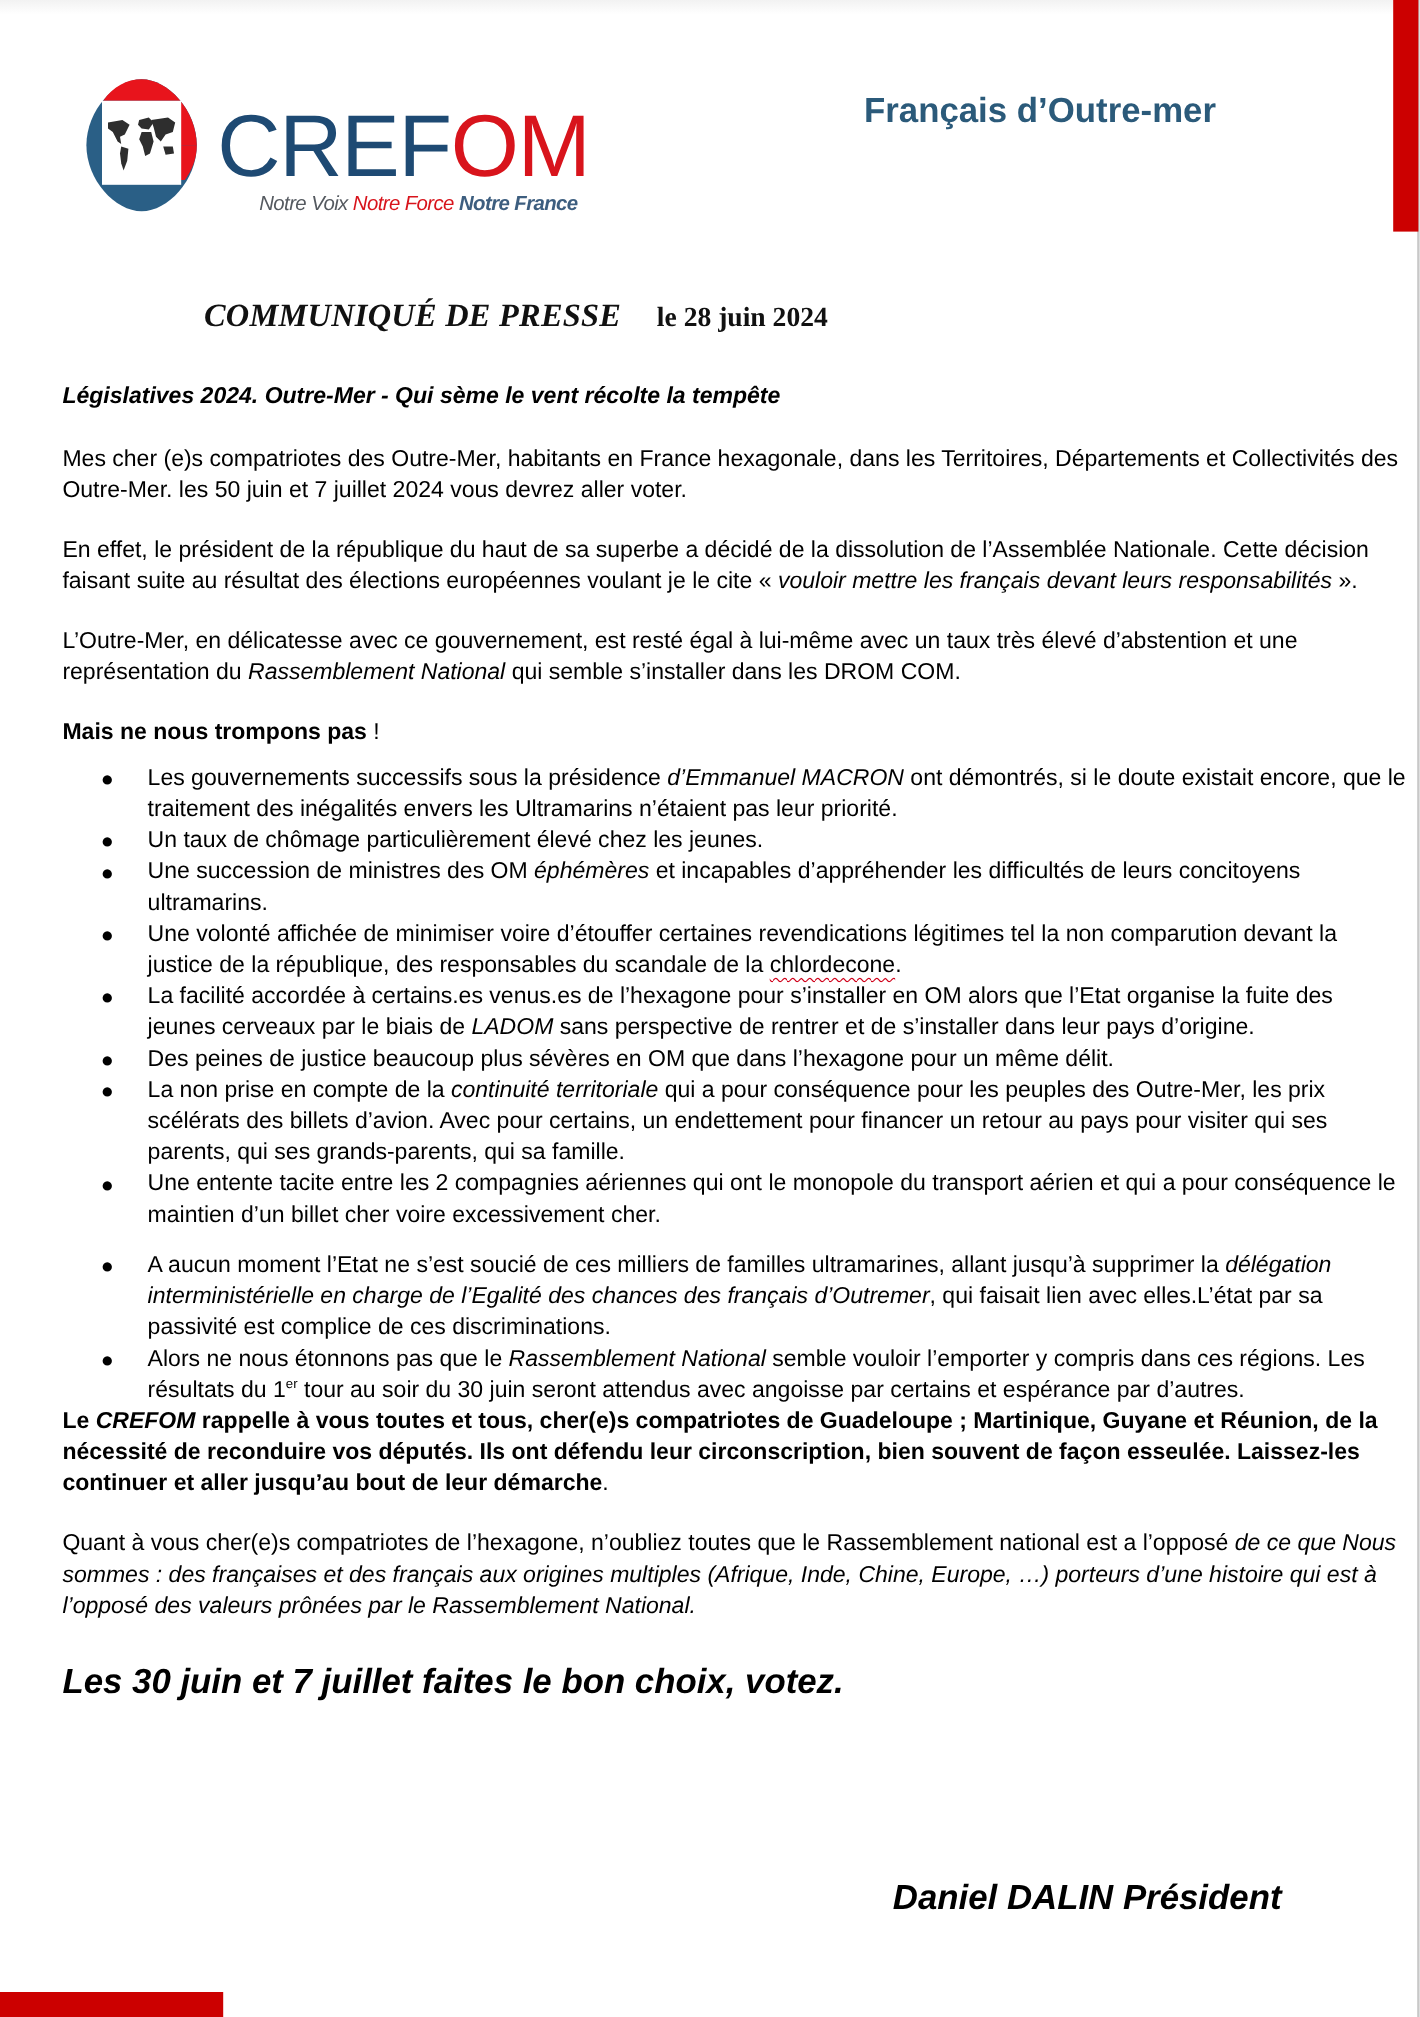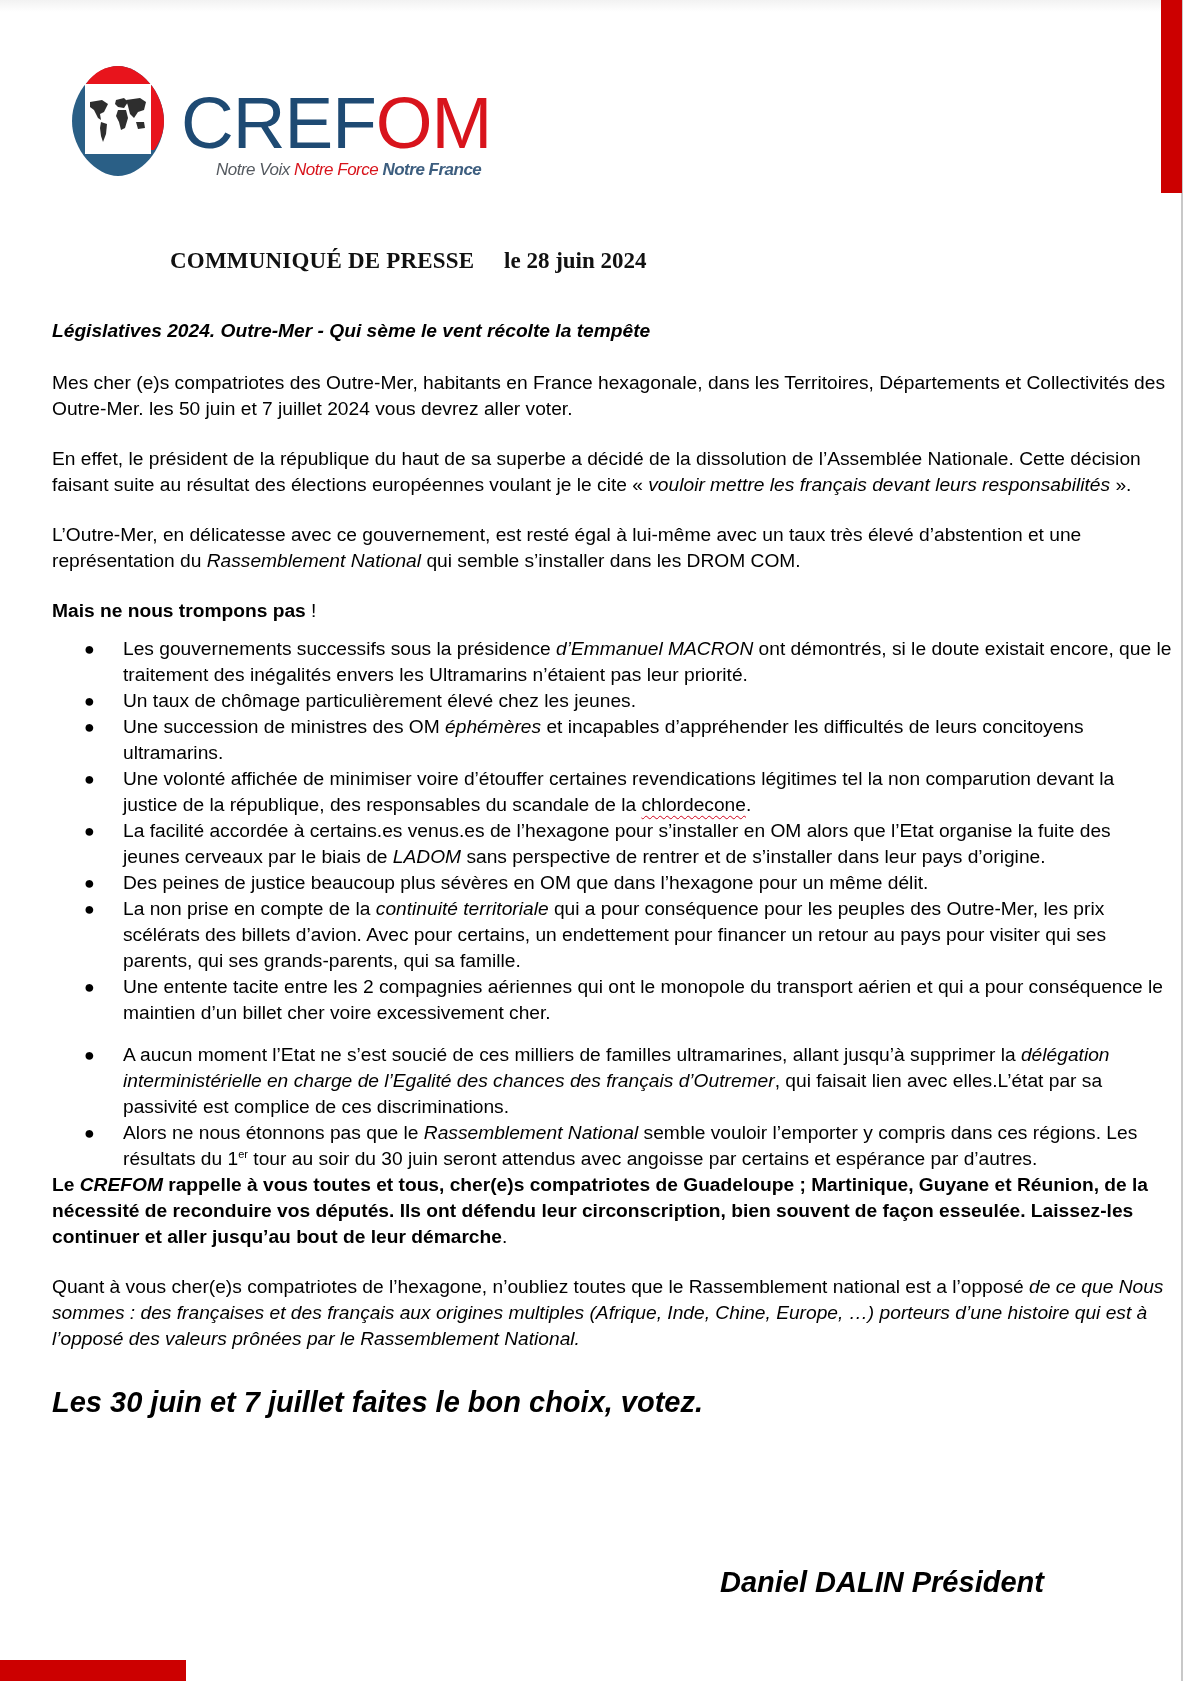--- a/index.html
+++ b/index.html
@@ -19,36 +19,36 @@
   .logo-word .c1 { color: #1e4a73; }
   .logo-word .c2 { color: #d8141c; }
   .logo-tag { position: absolute; left: 148px; top: 98px; font-size: 17px; font-style: italic; letter-spacing: -0.5px; white-space: nowrap; }
   .logo-tag .t1 { color: #555a60; }
   .logo-tag .t2 { color: #d8141c; }
   .logo-tag .t3 { color: #3d5e7f; font-weight: bold; }
 
   .org-name { position: absolute; left: 720px; top: 76px; font-size: 29px; font-weight: bold; color: #2b5a7a; line-height: 34px; }
 
   .press { position: absolute; left: 170px; top: 248px; font-family: "Liberation Serif", serif; font-size: 23px; font-weight: bold; color: #111; white-space: nowrap; }
-  .press .kind { font-size: 23px; letter-spacing: 0.2px; }
+  .press .kind { font-size: 27px; letter-spacing: 0.2px; font-style: italic; }
   .press .date { margin-left: 24px; }
 
   .content { position: absolute; left: 52px; top: 318px; width: 1120px; font-size: 19.2px; line-height: 26px; }
   .content p { margin: 0; }
   .headline { font-weight: bold; font-style: italic; margin-bottom: 26px !important; }
   .gap { height: 24px; }
   ul.items { list-style: none; margin: 12px 0 0 0; padding: 0; }
   ul.items li { position: relative; padding-left: 71px; margin: 0; }
   ul.items li.spaced { margin-top: 16px; }
   ul.items li .bullet { position: absolute; left: 32px; top: 0; font-size: 18px; }
   .squiggle { text-decoration: underline wavy #d0021b; text-underline-offset: 4px; text-decoration-thickness: 1px; }
   sup { font-size: 11px; line-height: 0; vertical-align: 7px; }
   .bold { font-weight: bold; }
   .closing { font-size: 29px; font-weight: bold; font-style: italic; margin-top: 32px !important; line-height: 36px; }
-  .signature { position: absolute; left: 720px; top: 1566px; font-size: 29px; font-weight: bold; font-style: italic; white-space: nowrap; }
+  .signature { position: absolute; left: 744px; top: 1566px; font-size: 29px; font-weight: bold; font-style: italic; white-space: nowrap; }
 </style>
 </head>
 <body>
 
 <div class="top-shade"></div>
 <div class="right-border"></div>
 <div class="red-bar-top"></div>
 <div class="red-bar-bottom"></div>
 
 <div class="logo">
@@ -68,20 +68,21 @@
   </svg>
   <div class="logo-word"><span class="c1">CREF</span><span class="c2">OM</span></div>
   <div class="logo-tag">
     <span class="t1">Notre Voix</span>
     <span class="t2">Notre Force</span>
     <span class="t3">Notre France</span>
   </div>
 </div>
 
 <div class="org-name">
+  <div>Français d’Outre-mer</div>
 </div>
 
 <div class="press">
   <span class="kind">COMMUNIQUÉ DE PRESSE</span>
   <span class="date">le 28 juin 2024</span>
 </div>
 
 <div class="content">
   <p class="headline">Législatives 2024. Outre-Mer - Qui sème le vent récolte la tempête</p>
 

